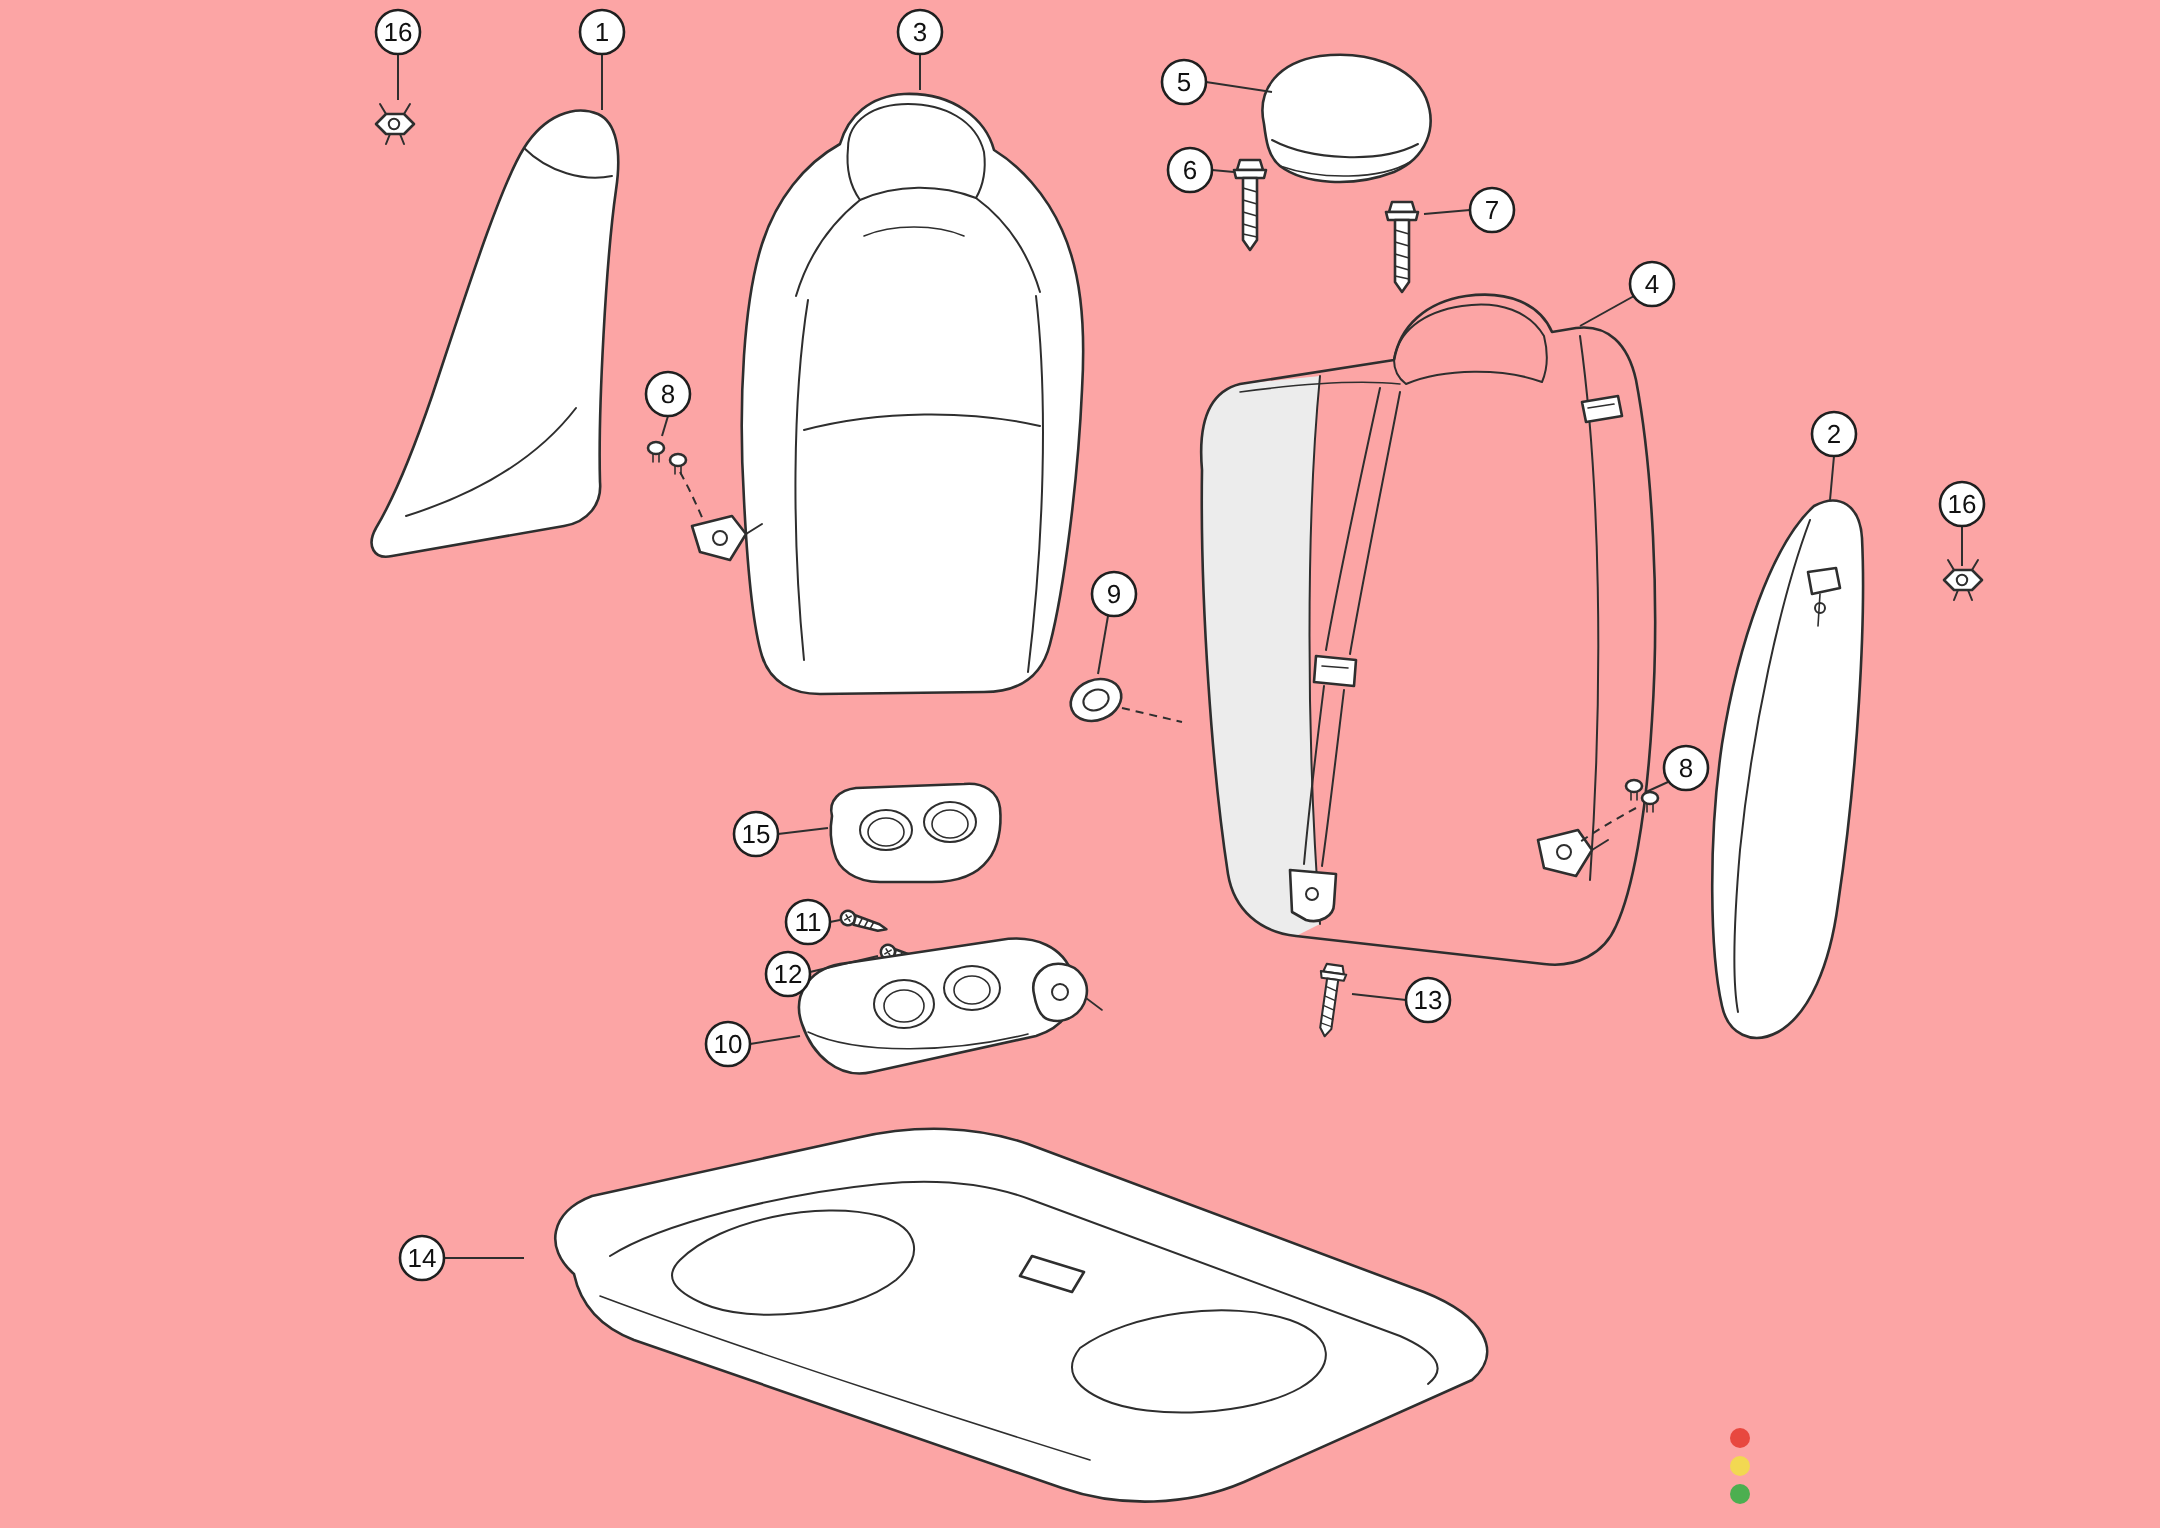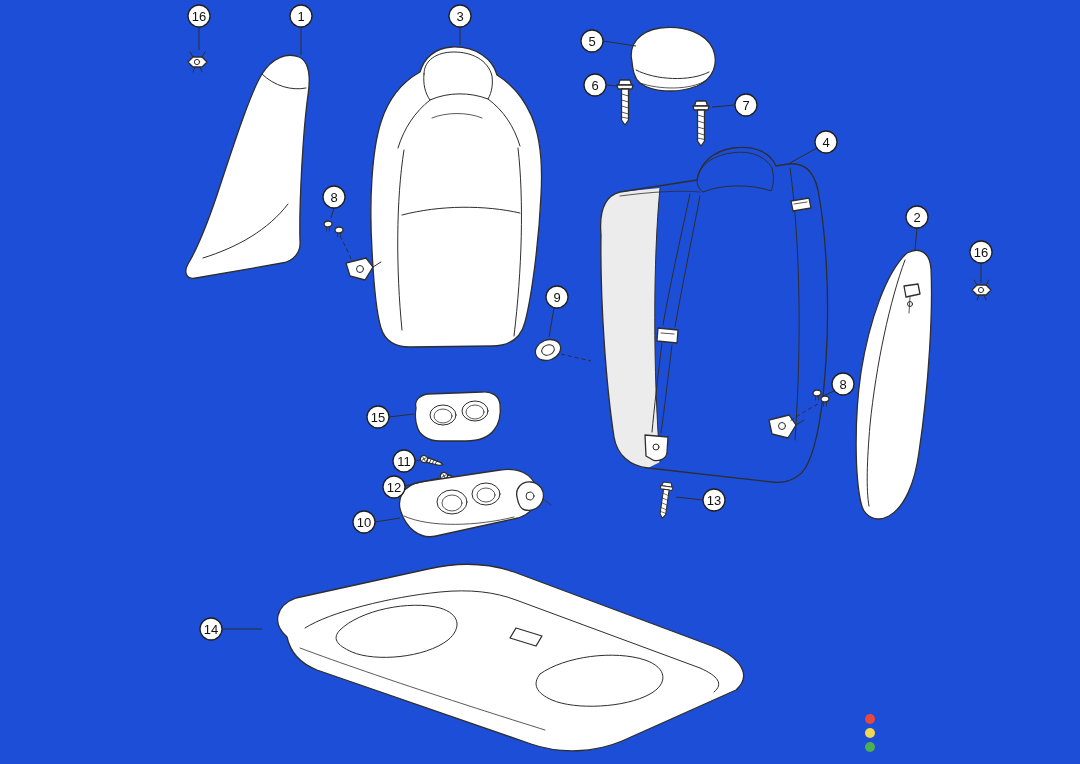--- a/index.html
+++ b/index.html
@@ -1,16 +1,16 @@
 <!DOCTYPE html>
 <html><head>
 <meta charset="utf-8">
 <style>
   html,body{margin:0;padding:0;background:#ffffff;}
-  .stage{position:relative;width:1080px;height:764px;background:#1d4ed8;overflow:hidden;
+  .stage{position:relative;width:1080px;height:764px;background:#fca5a5;overflow:hidden;
          font-family:"Liberation Sans",sans-serif;}
   svg{display:block}
   .part{fill:#ffffff;stroke:#2e2e2e;stroke-width:1.3;stroke-linejoin:round;stroke-linecap:round}
   .shade{fill:#ececec;stroke:none}
   .seam{fill:none;stroke:#2e2e2e;stroke-width:1;stroke-linejoin:round;stroke-linecap:round}
   .thin{stroke-width:.8}
   .leader{stroke:#2e2e2e;stroke-width:1}
   .dashed{fill:none;stroke:#2e2e2e;stroke-width:1;stroke-dasharray:4 3}
   .callout circle{fill:#ffffff;stroke:#1f1f1f;stroke-width:1.3;cursor:pointer}
   .callout text{font-family:"Liberation Sans",sans-serif;font-size:13px;fill:#111;text-anchor:middle}

